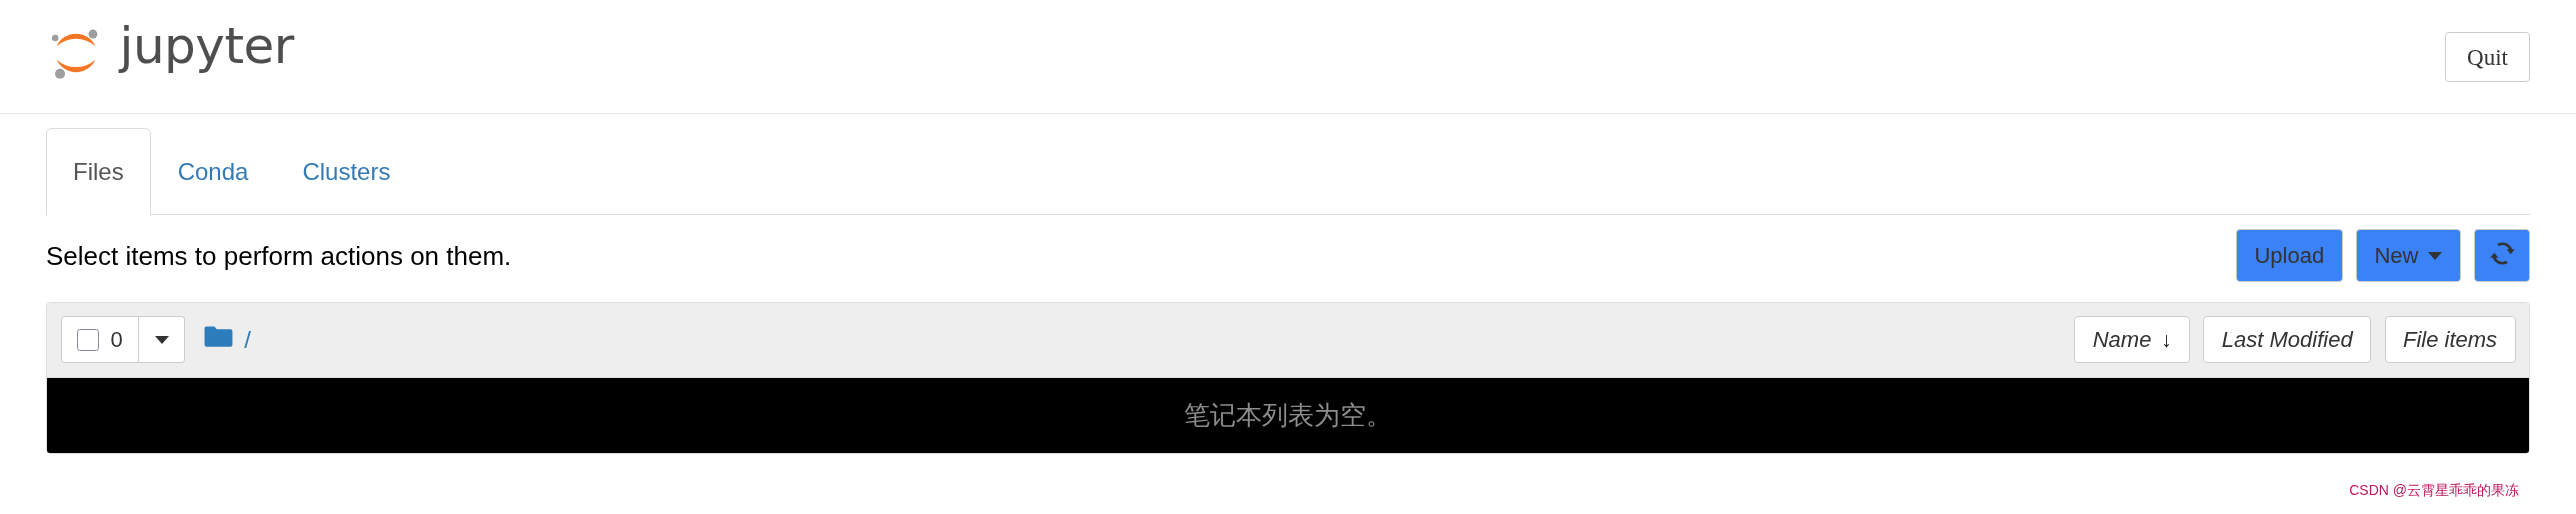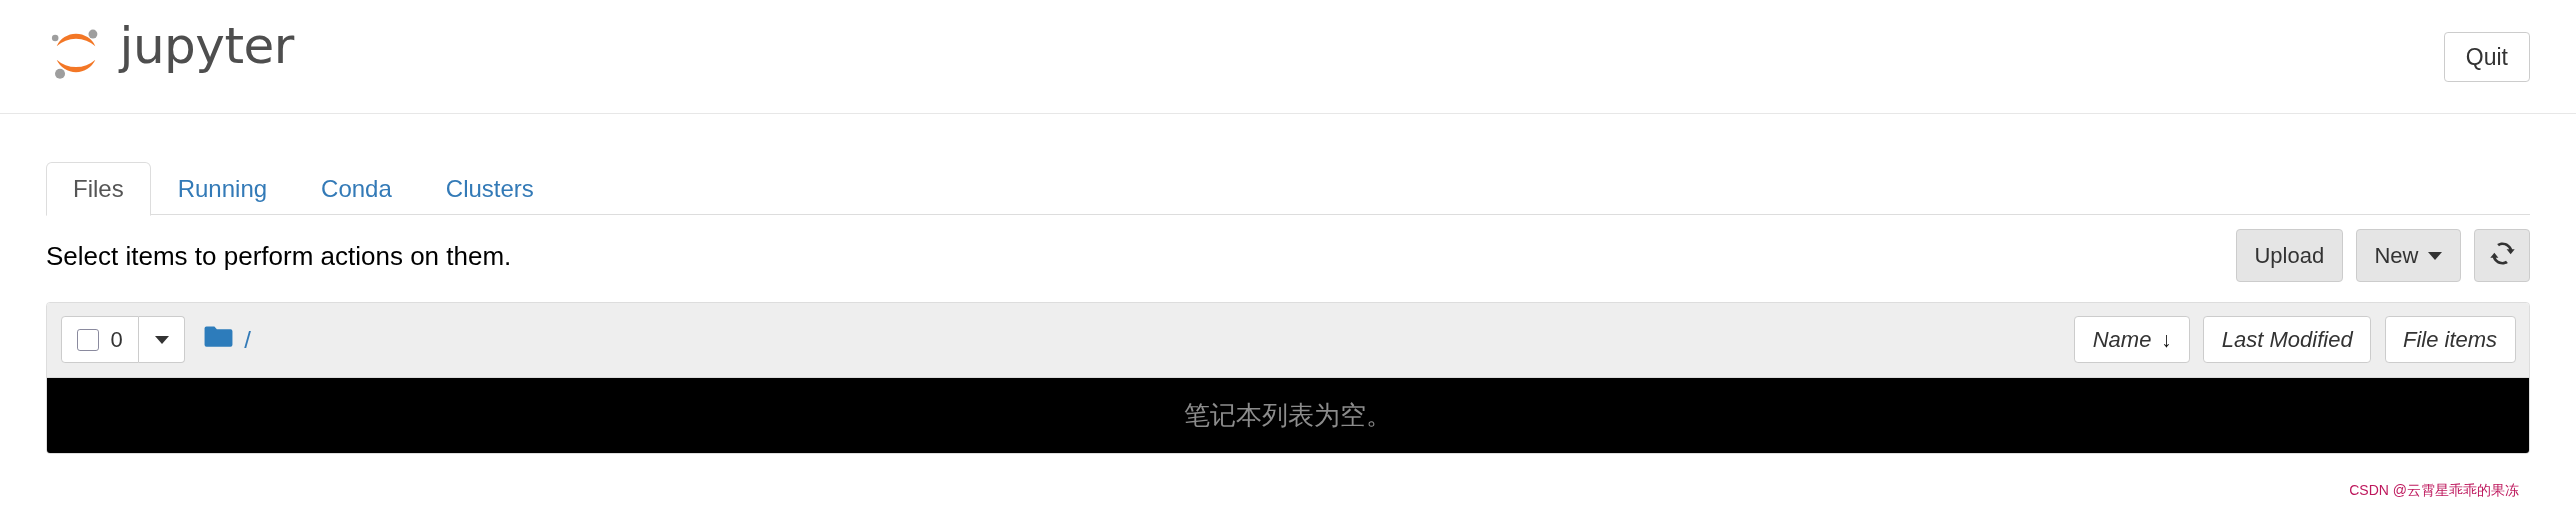--- a/index.html
+++ b/index.html
@@ -42,21 +42,21 @@
     line-height: 1;
   }
   .header-buttons {
     position: absolute;
     right: 46px;
     top: 32px;
     display: flex;
     gap: 15.5px;
   }
   .btn {
-    font-family: Liberation Sans, sans-serif;
+    font-family: Liberation Serif, serif;
     font-size: 23px;
     line-height: 1;
     color: #333333;
     background: #ffffff;
     border: 1px solid #cccccc;
     border-radius: 3.9px;
     padding: 12.6px 21px;
     cursor: pointer;
     white-space: nowrap;
     box-sizing: border-box;
@@ -68,21 +68,21 @@
     position: relative;
     margin: 40px 46px 0 46px;
     height: 60px;
     border-bottom: 1.9px solid #dddddd;
     display: flex;
     align-items: flex-end;
   }
   .tab {
     font-size: 24px;
     line-height: 1;
-    padding: 14px 26px;
+    padding: 31px 26px;
     margin-bottom: -1.9px;
     color: #337ab7;
     text-decoration: none;
     border: 1.9px solid transparent;
     border-radius: 5.8px 5.8px 0 0;
     cursor: pointer;
     box-sizing: border-box;
     white-space: nowrap;
   }
   .tab.active {
@@ -109,21 +109,21 @@
   .action-buttons {
     display: flex;
     gap: 13.5px;
     align-items: stretch;
   }
   .btn-sm {
     font-family: "Liberation Sans", sans-serif;
     font-size: 22px;
     line-height: 1;
     color: #333333;
-    background: #e5e5e5;
+    background: #3b82f6;
     border: 1px solid #cccccc;
     border-radius: 3.9px;
     padding: 11.6px 17.4px;
     cursor: pointer;
     white-space: nowrap;
     display: flex;
     align-items: center;
     gap: 9.7px;
     box-sizing: border-box;
   }
@@ -279,21 +279,20 @@
   </a>
 
   <div class="header-buttons">
     <button class="btn">Quit</button>
   </div>
 
 </div>
 
 <div class="tab-strip">
   <a class="tab active">Files</a>
-  <a class="tab">Running</a>
   <a class="tab">Conda</a>
   <a class="tab">Clusters</a>
 </div>
 
 <div class="action-bar">
   <div class="action-hint">Select items to perform actions on them.</div>
 
   <div class="action-buttons">
     <button class="btn-sm">
       <span>Upload</span>

